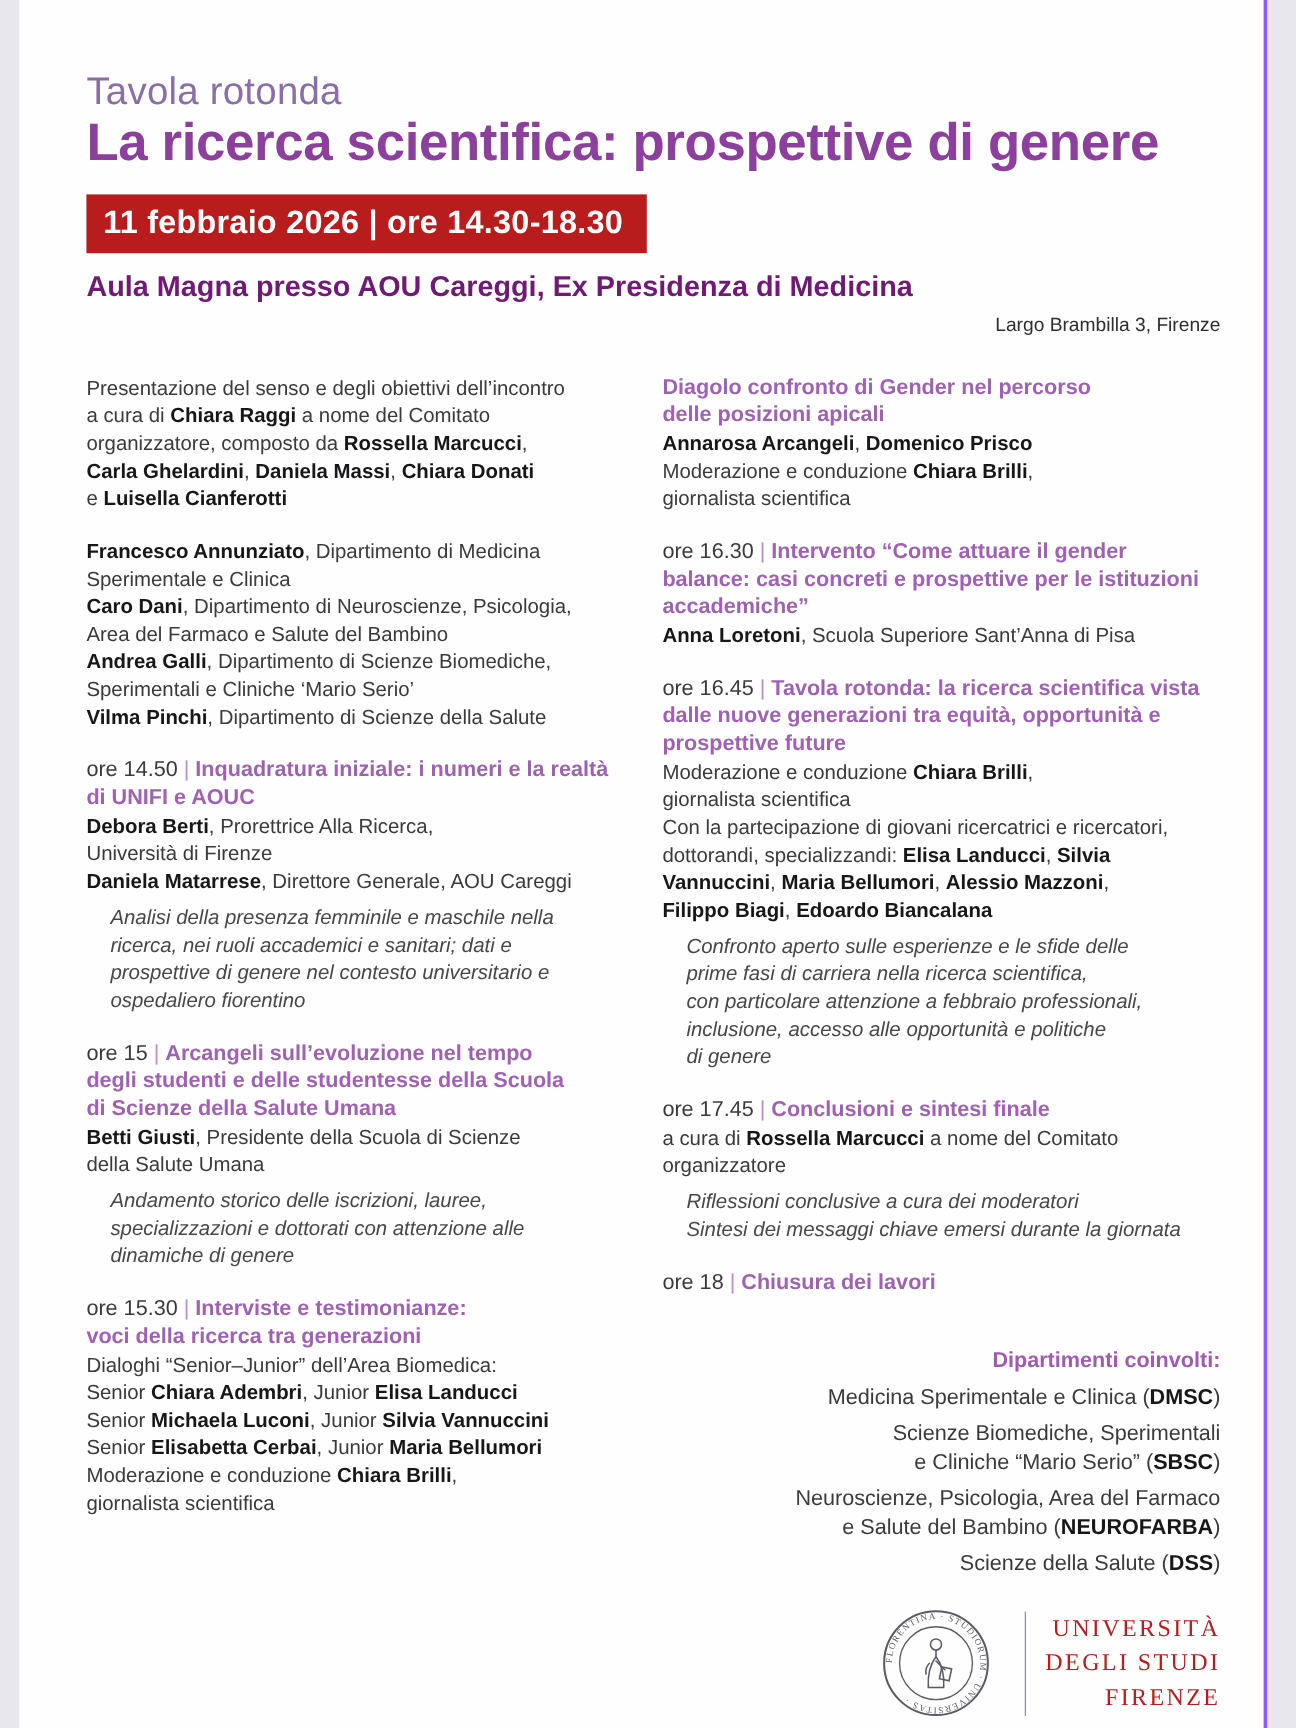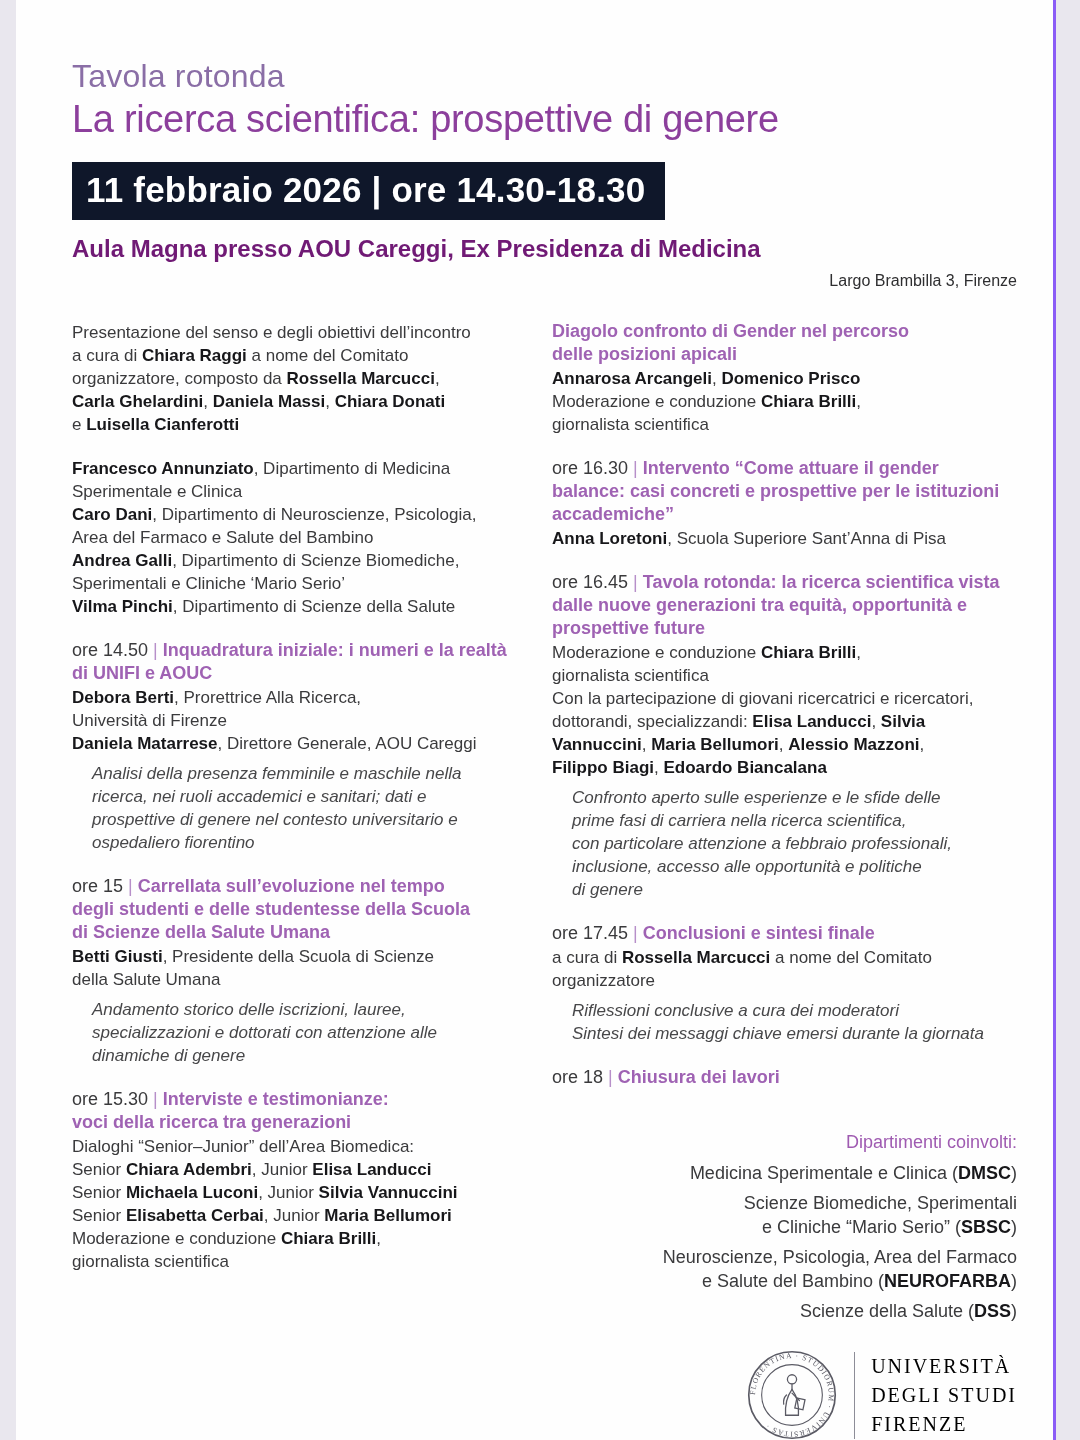--- a/index.html
+++ b/index.html
@@ -17,28 +17,28 @@
     border-right:3px solid #8b5cf6;
     box-sizing:border-box;
     padding:56px 36px 0 56px;
   }
   
   .eyebrow{
     font-size:32px; line-height:40px;
     color:#8a6ea6; letter-spacing:.2px;
   }
   .main-title{
-    font-size:38px; line-height:46px; font-weight:normal;
+    font-size:44px; line-height:46px; font-weight:bold;
     color:#8c3f9c; letter-spacing:-.3px; white-space:nowrap;
   }
   .banner{
     display:inline-block;
     margin-top:20px;
-    background:#0f172a; color:#ffffff;
-    font-size:35px; font-weight:bold;
+    background:#b91c1c; color:#ffffff;
+    font-size:27px; font-weight:bold;
     padding:8px 20px 10px 14px;
     letter-spacing:.2px;
   }
   .venue{ margin-top:14px; font-size:24px; font-weight:bold; color:#701a75; line-height:30px;}
   .address{ margin-top:3px; font-size:16px; color:#2e2e30; line-height:27px;text-align:right;}
   
   .columns{ display:flex; margin-top:26px; }
   .col-left{ width:452px; flex:0 0 452px; }
   .col-right{ flex:1 1 auto; margin-left:28px; }
   .session{ margin-bottom:21px; }
@@ -47,34 +47,35 @@
   .session-heading .sep{ color:#b78fc9; padding:0 5px; }
   .session-heading .stitle{ color:#9f62b3; font-weight:bold; }
   .sbody{ font-size:17px; line-height:23px; color:#3a3a3c; margin-top:1px; }
   .sbody .b, .snote .b, .dept-item .b{ font-weight:bold; color:#17171a; }
   .snote{
     font-style:italic; font-size:17px; line-height:23px;
     color:#474749; margin:7px 0 2px 20px;
   }
   
   .departments{ margin-top:40px; text-align:right; }
-  .dept-heading{ font-size:18px; line-height:26px; font-weight:normal; color:#9f5bb1; }
+  .dept-heading{ font-size:18px; line-height:26px; font-weight:bold; color:#9f5bb1; }
   .dept-item{ font-size:18px; line-height:24px; color:#3a3a3c; margin-top:6px; }
   
   .logo-row{
     margin-top:26px;
     display:flex; justify-content:flex-end; align-items:center;
   }
   .seal{ width:92px; height:92px; }
   .wordmark{
     border-left:1px solid #8d8d97;
-    margin-left:16px; padding-left:16px;
+    margin-left:28px; padding-left:16px;
     font-family:"Liberation Serif","DejaVu Serif",serif;
     font-size:20px; line-height:29px; letter-spacing:2px;
-    color:#000000;
+    color:#b91c1c;
+    text-align:right;
   }
 </style>
 </head>
 <body>
 
 <div class="page">
 
   <div class="eyebrow">Tavola rotonda</div>
   <div class="main-title">La ricerca scientifica: prospettive di genere</div>
   <div>
@@ -98,21 +99,21 @@
   <div class="session">
     <div class="session-heading">
       <span class="time">ore 14.50</span><span class="sep">|</span><span class="stitle"><span>Inquadratura iniziale: i numeri e la realtà</span><br><span>di UNIFI e AOUC</span></span>
     </div>
     <div class="sbody"><span class="b">Debora Berti</span><span>, Prorettrice Alla Ricerca,</span><br><span>Università di Firenze</span><br><span class="b">Daniela Matarrese</span><span>, Direttore Generale, AOU Careggi</span></div>
     <div class="snote"><span>Analisi della presenza femminile e maschile nella</span><br><span>ricerca, nei ruoli accademici e sanitari; dati e</span><br><span>prospettive di genere nel contesto universitario e</span><br><span>ospedaliero fiorentino</span></div>
   </div>
 
   <div class="session">
     <div class="session-heading">
-      <span class="time">ore 15</span><span class="sep">|</span><span class="stitle"><span>Carrellata sull’evoluzione nel tempo</span><br><span>degli studenti e delle studentesse della Scuola</span><br><span>di Scienze della Salute Umana</span></span>
+      <span class="time">ore 15</span><span class="sep">|</span><span class="stitle"><span>Arcangeli sull’evoluzione nel tempo</span><br><span>degli studenti e delle studentesse della Scuola</span><br><span>di Scienze della Salute Umana</span></span>
     </div>
     <div class="sbody"><span class="b">Betti Giusti</span><span>, Presidente della Scuola di Scienze</span><br><span>della Salute Umana</span></div>
     <div class="snote"><span>Andamento storico delle iscrizioni, lauree,</span><br><span>specializzazioni e dottorati con attenzione alle</span><br><span>dinamiche di genere</span></div>
   </div>
 
   <div class="session">
     <div class="session-heading">
       <span class="time">ore 15.30</span><span class="sep">|</span><span class="stitle"><span>Interviste e testimonianze:</span><br><span>voci della ricerca tra generazioni</span></span>
     </div>
     <div class="sbody"><span>Dialoghi “Senior–Junior” dell’Area Biomedica:</span><br><span>Senior </span><span class="b">Chiara Adembri</span><span>, Junior </span><span class="b">Elisa Landucci</span><br><span>Senior </span><span class="b">Michaela Luconi</span><span>, Junior </span><span class="b">Silvia Vannuccini</span><br><span>Senior </span><span class="b">Elisabetta Cerbai</span><span>, Junior </span><span class="b">Maria Bellumori</span><br><span>Moderazione e conduzione </span><span class="b">Chiara Brilli</span><span>,</span><br><span>giornalista scientifica</span></div>

